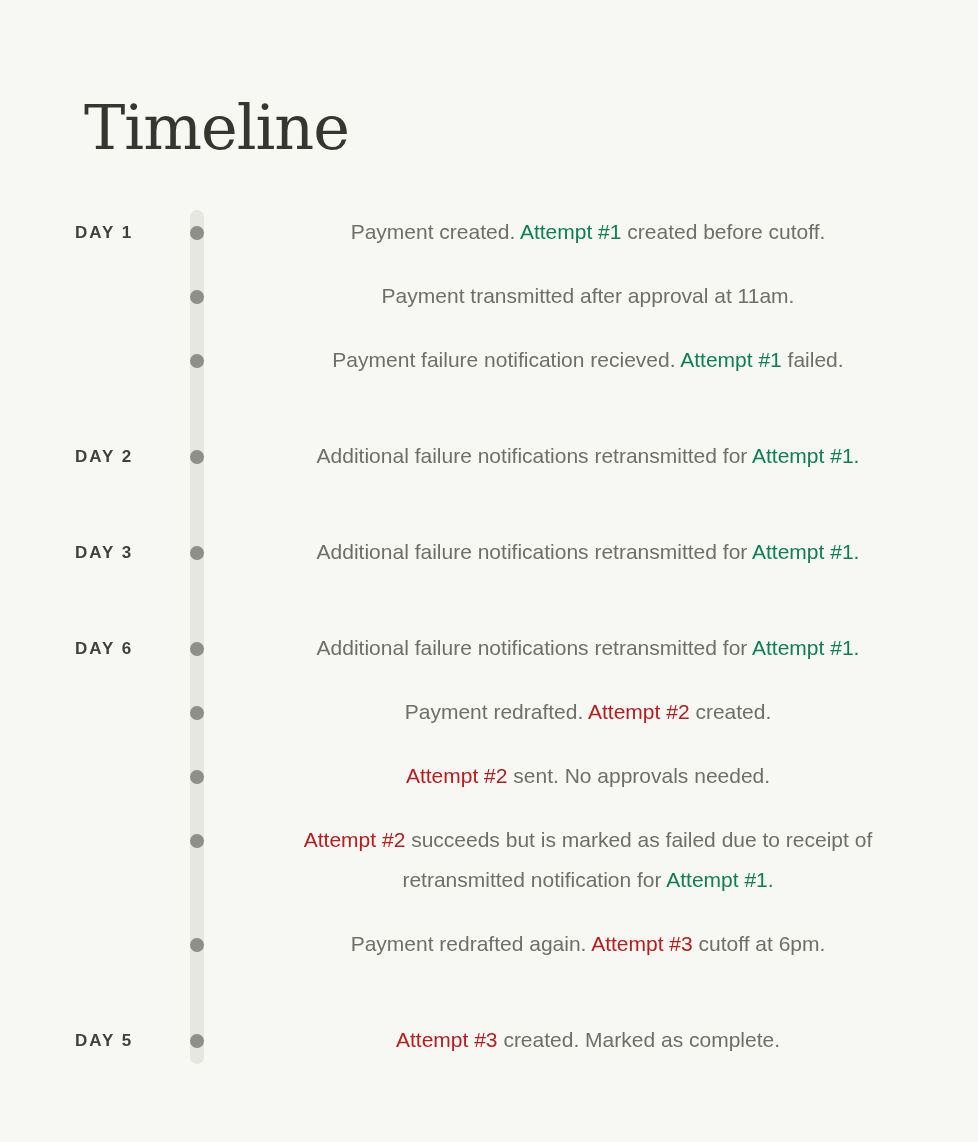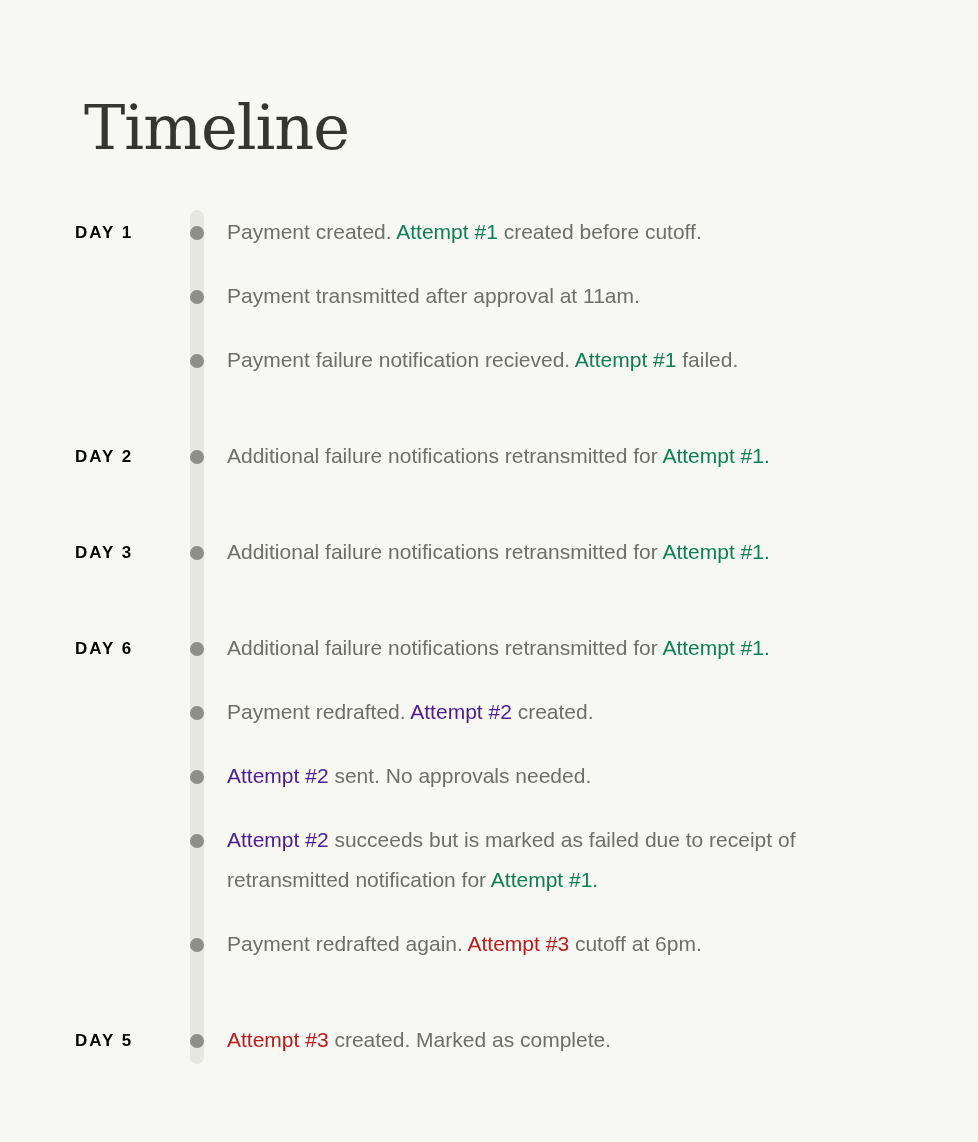--- a/index.html
+++ b/index.html
@@ -34,41 +34,42 @@
       height: 854px;
       background: #e7e7e2;
       border-radius: 7px;
     }
     .day-label {
       position: absolute;
       left: 75px;
       font-size: 17px;
       font-weight: bold;
       letter-spacing: 2px;
-      color: #000000;
+      color: #404040;
       line-height: 24px;
     }
     .dot {
       position: absolute;
       left: 190px;
       width: 14px;
       height: 14px;
       border-radius: 50%;
       background: #8f8f89;
     }
     .event {
       position: absolute;
-      left: 227px;
+      left: 243px;
       width: 690px;
       font-size: 21px;
       line-height: 40px;
       color: #6f6f6a;
+      text-align: center;
     }
     .a1 { color: #0e7e57; }
-    .a2 { color: #4c1d95; }
+    .a2 { color: #b91c1c; }
     .a3 { color: #b91c1c; }
   </style>
 </head>
 <body>
 
 <h1 class="title">Timeline</h1>
 
 <div class="track"></div>
 
 <div class="day-label" style="top:221px">DAY 1</div>

